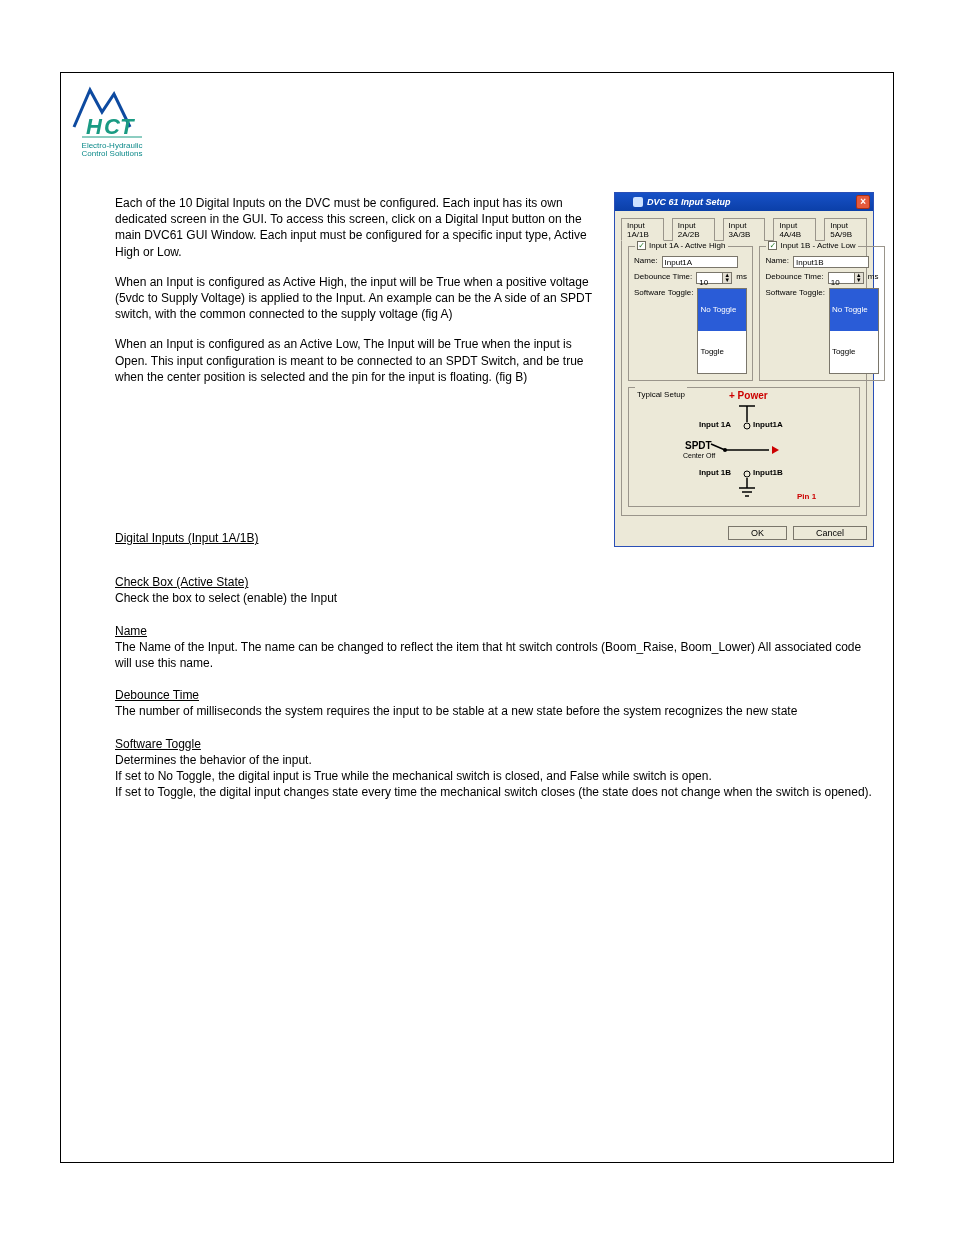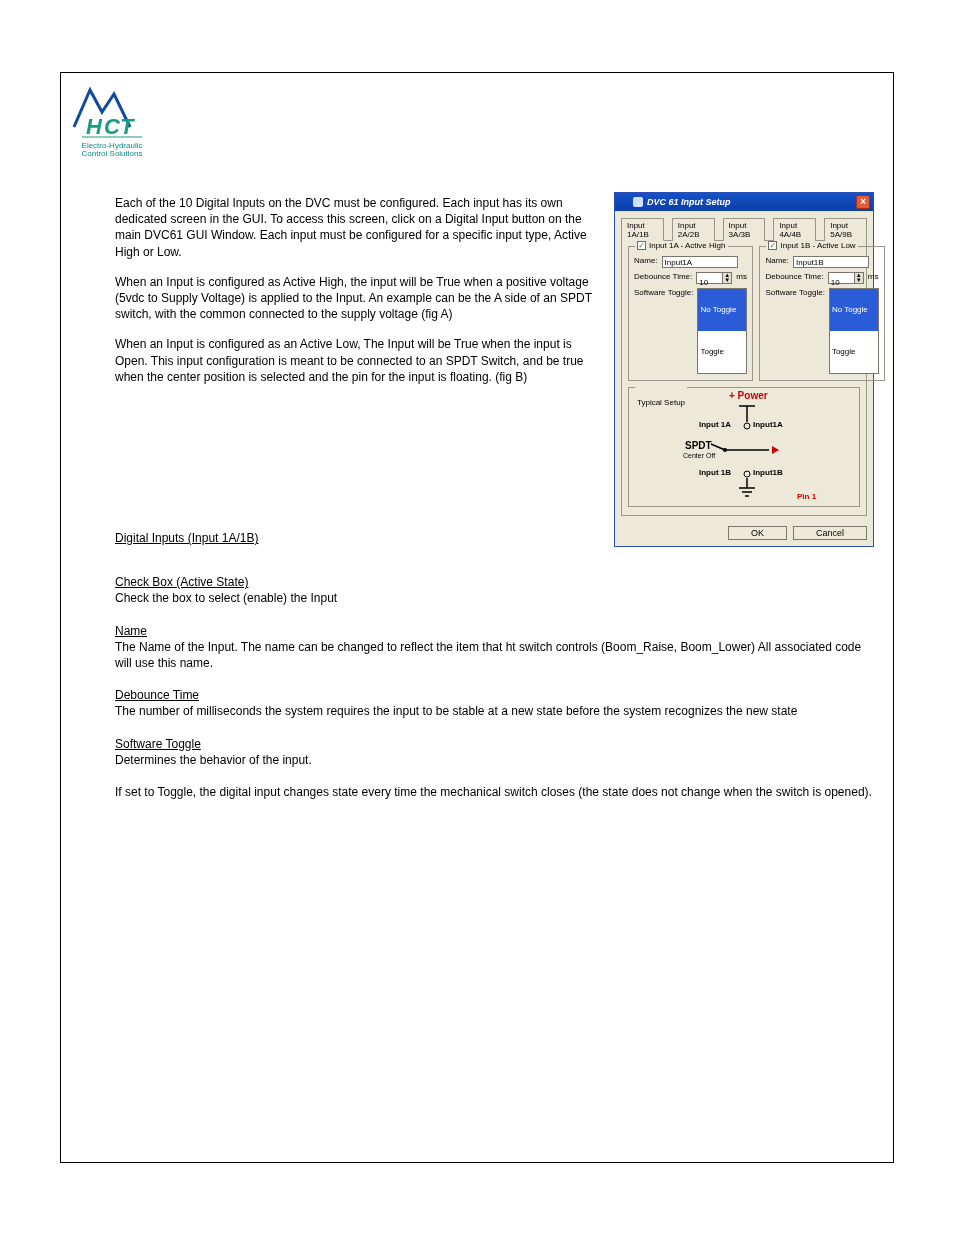--- a/index.html
+++ b/index.html
@@ -122,21 +122,21 @@
     border:1px solid #7a766b; background:#fff; width:50px; font-size:8px;
   }
   .listbox .opt { padding:16px 2px; line-height:10px; }
   .listbox .opt.sel { background:#2a5cd7; color:#fff; }
 
   .typical {
     border:1px solid #9a958b; margin-top:6px; padding:6px; position:relative;
     height:120px;
   }
   .typical .legend2 {
-    position:absolute; top:-6px; left:6px; background:#ece9d8; padding:16px 2px; font-size:8px;
+    position:absolute; top:-6px; left:6px; background:#ece9d8; padding:8px 2px; font-size:8px;
   }
   .typical svg { position:absolute; left:0; top:0; }
   .typical .lab { position:absolute; font-size:8px; font-weight:bold; }
 
   .button-row { display:flex; justify-content:flex-end; gap:6px; padding:6px; }
   .btn {
     border:1px solid #7a766b; background:#ece9d8; padding:1px 22px; font-size:9px;
   }
 
   
@@ -313,18 +313,18 @@
     </div>
 
     <div class="para">
       <span class="field-name">Debounce Time</span><br>
       <span>The number of milliseconds the system requires the input to be stable at a new state before the system recognizes the new state</span>
     </div>
 
     <div class="para">
       <span class="field-name">Software Toggle</span><br>
       <span>Determines the behavior of the input.</span><br>
-      <br>
+      <span>If set to No Toggle, the digital input is True while the mechanical switch is closed, and False while switch is open.</span><br>
       <span>If set to Toggle, the digital input changes state every time the mechanical switch closes (the state does not change when the switch is opened).</span>
     </div>
   </div>
 
 </div>
 
 </body></html>

